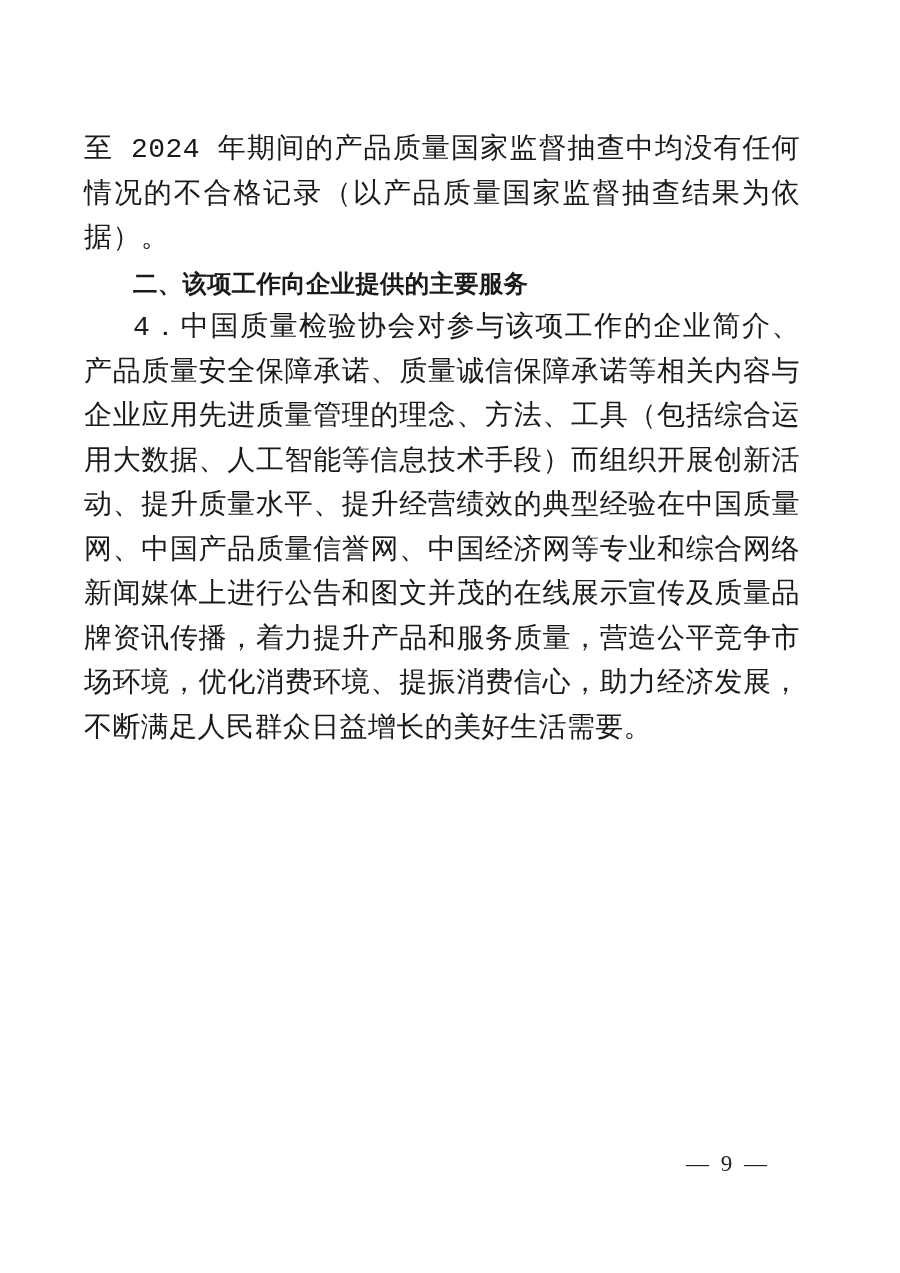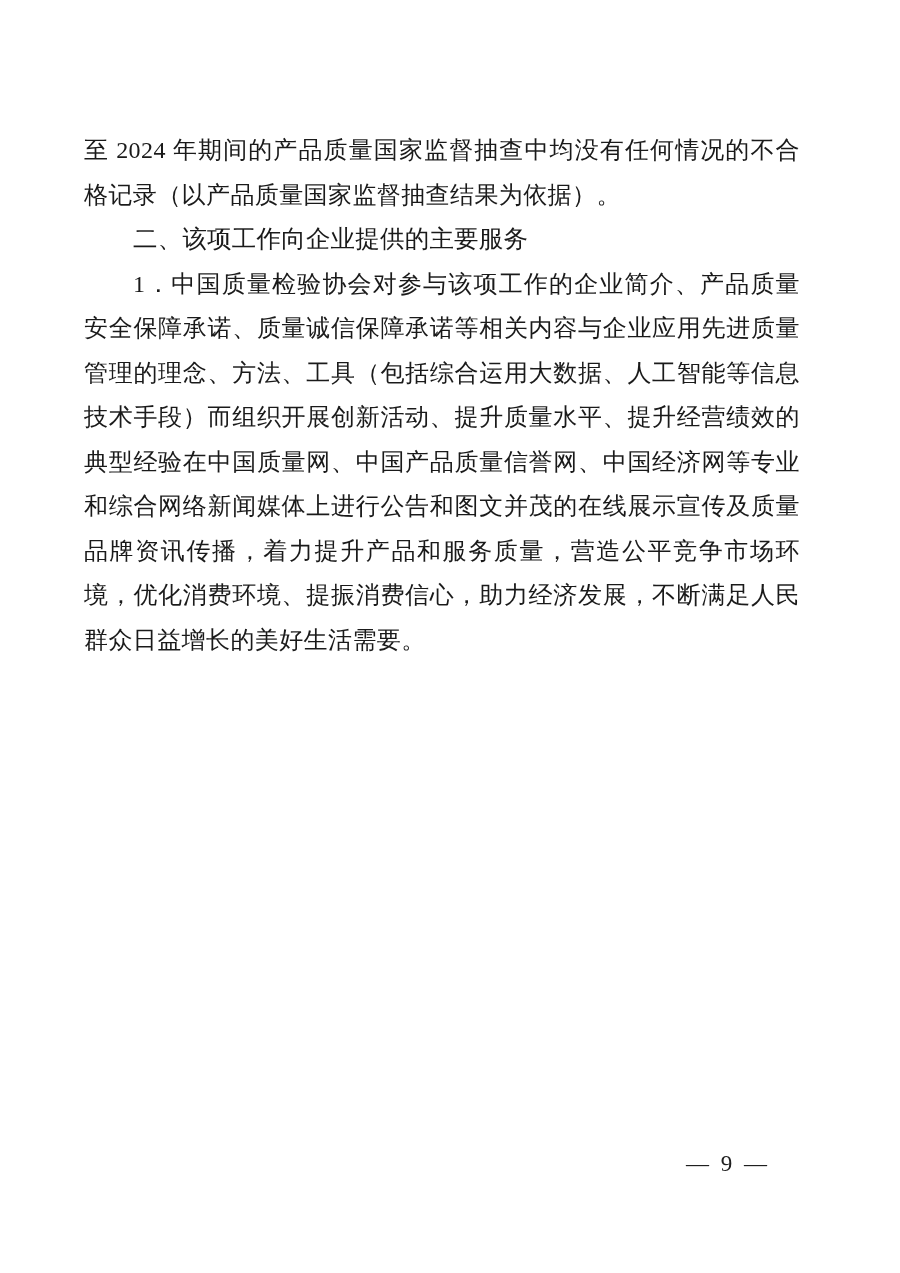--- a/index.html
+++ b/index.html
@@ -17,35 +17,36 @@
     color: #1a1a1a;
   }
   .content {
     position: absolute;
     left: 84px;
     top: 128px;
     width: 716px;
   }
   .para {
     margin: 0;
-    font-size: 24px;
+    font-size: 28px;
     line-height: 44.5px;
     text-align: justify;
     text-align-last: left;
     word-break: break-all;
     overflow-wrap: break-word;
     letter-spacing: 0.4px;
     font-weight: normal;
+    font-family: Liberation Mono, monospace;
   }
   .para.indented {
     text-indent: 49px;
   }
   .para.heading {
     font-family: "Liberation Sans", "DejaVu Sans", sans-serif;
-    font-weight: normal;
+    font-weight: bold;
     text-indent: 49px;
     font-size: 24.5px;
     letter-spacing: 0.2px;
   }
   .pagenum {
     position: absolute;
     top: 1150px;
     right: 130px;
     font-size: 23px;
     line-height: 28px;
@@ -54,16 +55,16 @@
     font-family: "Liberation Serif", "DejaVu Serif", serif;
   }
 </style>
 </head>
 <body>
 
 <div class="page" style="background: rgb(255, 255, 255); color: rgb(26, 26, 26);">
   <div class="content" id="doc-body">
       <p class="para continuation">至 2024 年期间的产品质量国家监督抽查中均没有任何情况的不合格记录（以产品质量国家监督抽查结果为依据）。</p>
       <h2 class="para heading">二、该项工作向企业提供的主要服务</h2>
-      <p class="para indented">1．中国质量检验协会对参与该项工作的企业简介、产品质量安全保障承诺、质量诚信保障承诺等相关内容与企业应用先进质量管理的理念、方法、工具（包括综合运用大数据、人工智能等信息技术手段）而组织开展创新活动、提升质量水平、提升经营绩效的典型经验在中国质量网、中国产品质量信誉网、中国经济网等专业和综合网络新闻媒体上进行公告和图文并茂的在线展示宣传及质量品牌资讯传播，着力提升产品和服务质量，营造公平竞争市场环境，优化消费环境、提振消费信心，助力经济发展，不断满足人民群众日益增长的美好生活需要。</p>
+      <p class="para indented">4．中国质量检验协会对参与该项工作的企业简介、产品质量安全保障承诺、质量诚信保障承诺等相关内容与企业应用先进质量管理的理念、方法、工具（包括综合运用大数据、人工智能等信息技术手段）而组织开展创新活动、提升质量水平、提升经营绩效的典型经验在中国质量网、中国产品质量信誉网、中国经济网等专业和综合网络新闻媒体上进行公告和图文并茂的在线展示宣传及质量品牌资讯传播，着力提升产品和服务质量，营造公平竞争市场环境，优化消费环境、提振消费信心，助力经济发展，不断满足人民群众日益增长的美好生活需要。</p>
     </div>
   <div class="pagenum">— 9 —</div>
 </div>
 
 </body></html>

